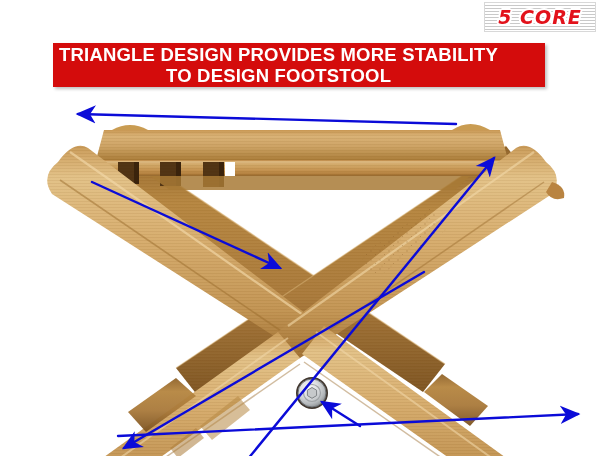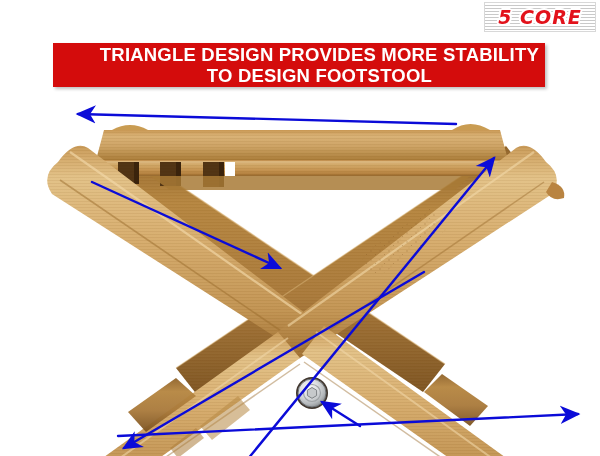--- a/index.html
+++ b/index.html
@@ -21,21 +21,21 @@
       letter-spacing:1px;color:#e2121b;white-space:nowrap;
       text-shadow:
         -1.5px -1.5px 0 #fff, 1.5px -1.5px 0 #fff,
         -1.5px  1.5px 0 #fff, 1.5px  1.5px 0 #fff,
         -2px 0 0 #fff, 2px 0 0 #fff, 0 -2px 0 #fff, 0 2px 0 #fff;}
 
   
   #banner{position:absolute;left:53px;top:43px;width:492px;height:44px;
       background:#d40c0c;
       box-shadow:2px 2px 3px rgba(0,0,0,.25);
-      display:flex;align-items:center;justify-content:flex-end;}
+      display:flex;align-items:center;justify-content:flex-start;}
   #banner .btxt{color:#ffffff;font-weight:bold;font-size:18.5px;
       line-height:21px;text-align:center;letter-spacing:.2px;
       padding:0 6px;}
 
   
   #product{position:absolute;left:0;top:96px;width:600px;height:360px;}
   #product svg{display:block;width:600px;height:360px;}
   .hidden-text{position:absolute;width:1px;height:1px;overflow:hidden;
       clip:rect(0 0 0 0);white-space:nowrap;}
 </style>

